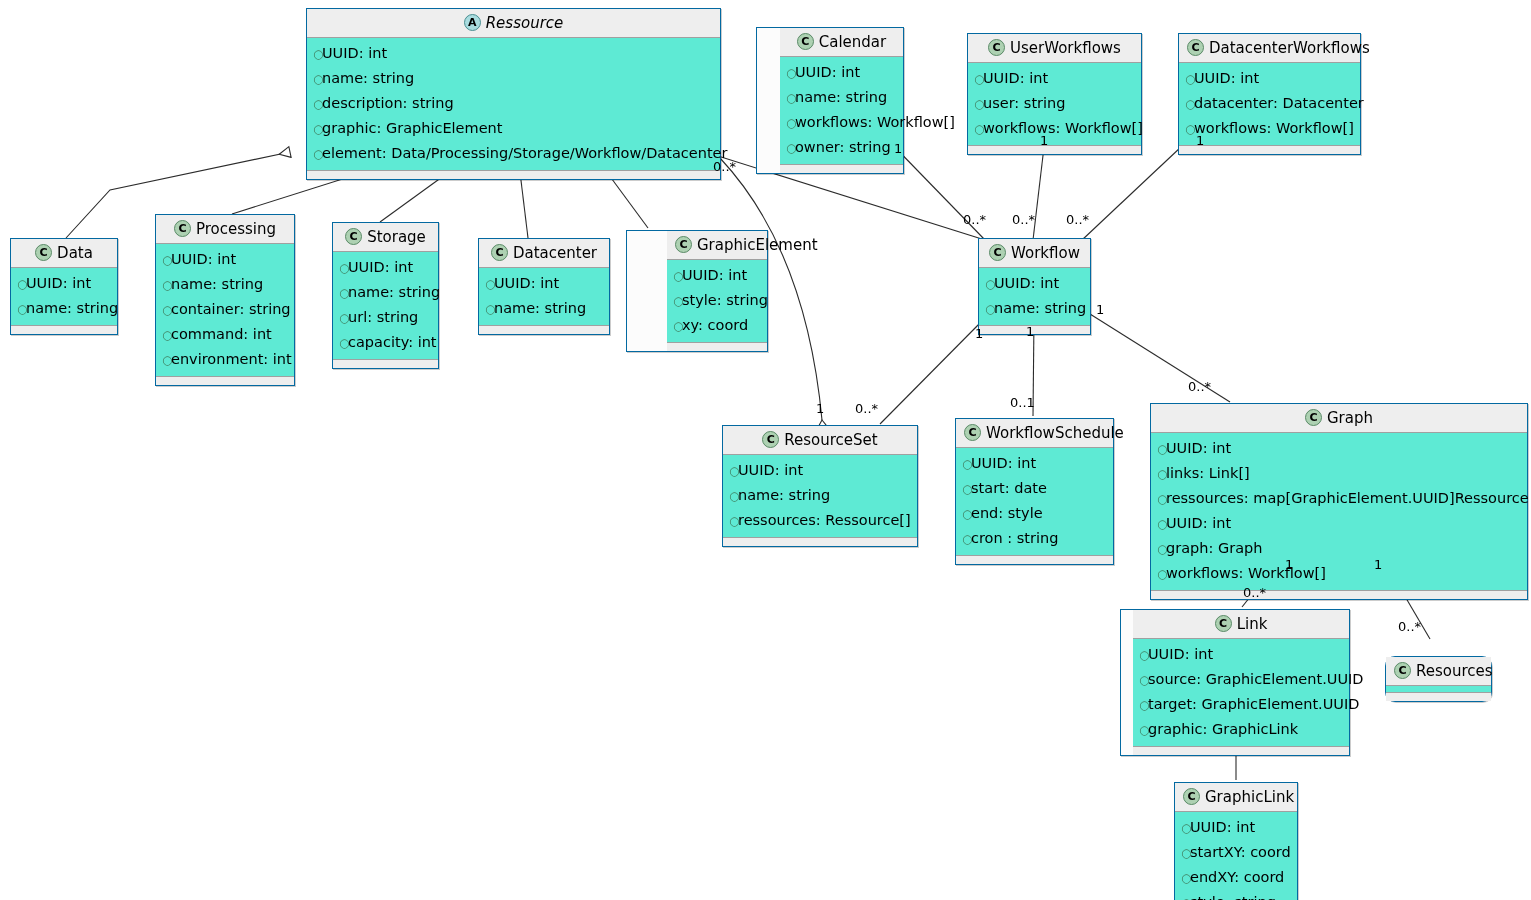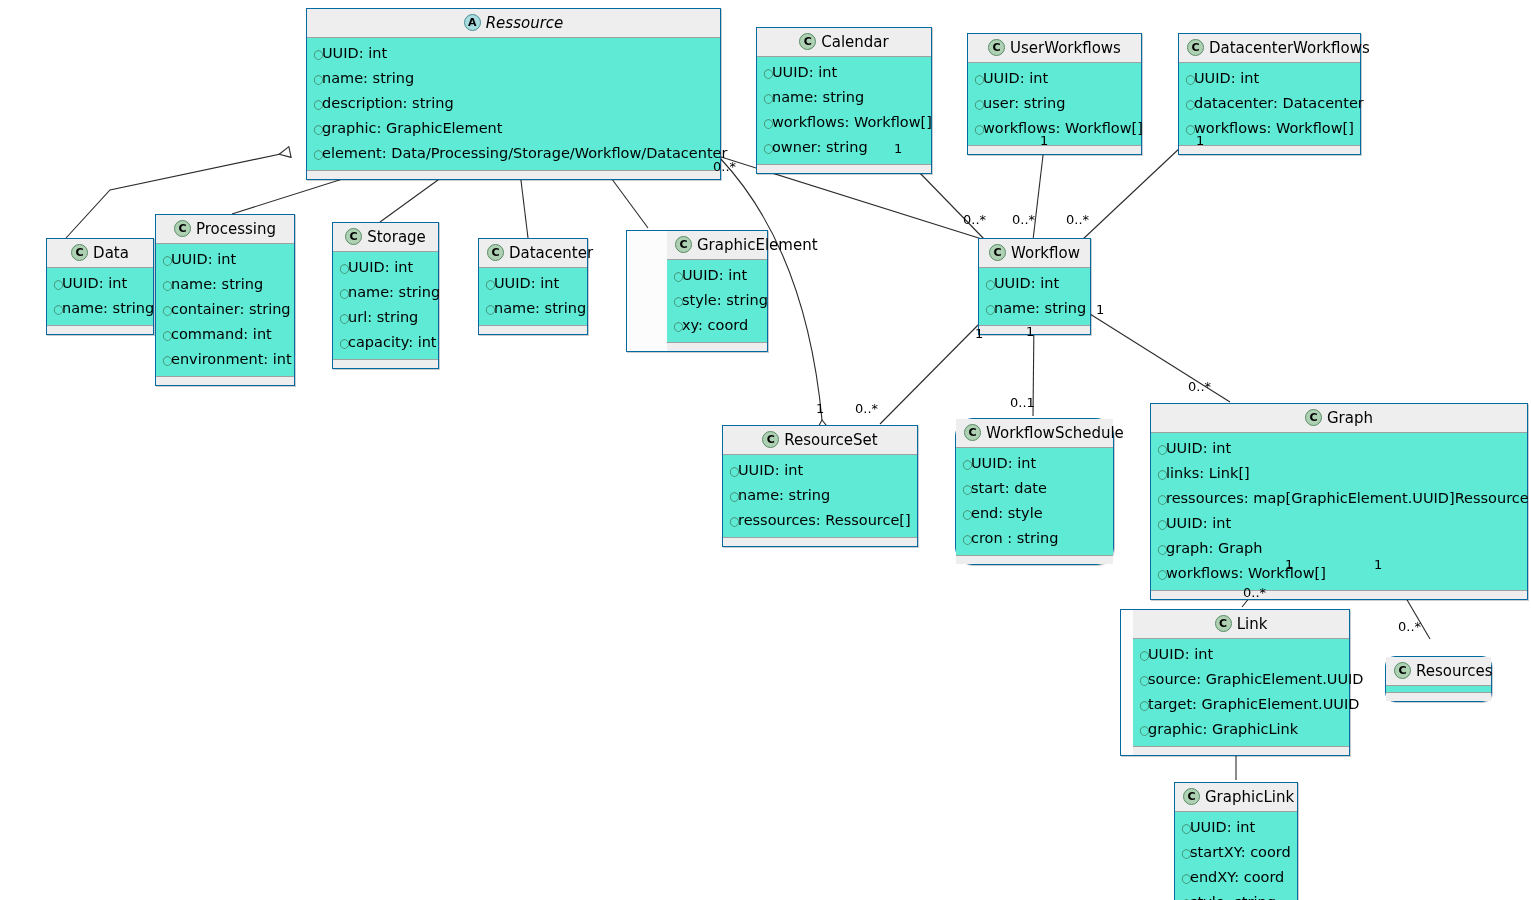--- a/index.html
+++ b/index.html
@@ -152,21 +152,21 @@
         <div class="uml-header abstract"><span class="badge a">A</span><span class="uml-title">Ressource</span></div>
         <div class="uml-attrs">
           <div class="attr"><span class="vis">○</span><span>UUID: int</span></div>
           <div class="attr"><span class="vis">○</span><span>name: string</span></div>
           <div class="attr"><span class="vis">○</span><span>description: string</span></div>
           <div class="attr"><span class="vis">○</span><span>graphic: GraphicElement</span></div>
           <div class="attr"><span class="vis">○</span><span>element: Data/Processing/Storage/Workflow/Datacenter</span></div>
         </div>
         <div class="uml-foot"></div>
       </div>
-      <div class="uml-class" style="left: 756px; top: 27px; width: 176px;">
+      <div class="uml-class" style="left: 756px; top: 27px; width: 148px; padding-left: 23px;">
         <div class="uml-header"><span class="badge c">C</span><span class="uml-title">Calendar</span></div>
         <div class="uml-attrs">
           <div class="attr"><span class="vis">○</span><span>UUID: int</span></div>
           <div class="attr"><span class="vis">○</span><span>name: string</span></div>
           <div class="attr"><span class="vis">○</span><span>workflows: Workflow[]</span></div>
           <div class="attr"><span class="vis">○</span><span>owner: string</span></div>
         </div>
         <div class="uml-foot"></div>
       </div>
       <div class="uml-class" style="left: 967px; top: 33px; width: 175px;">
@@ -180,21 +180,21 @@
       </div>
       <div class="uml-class" style="left: 1178px; top: 33px; width: 183px;">
         <div class="uml-header"><span class="badge c">C</span><span class="uml-title">DatacenterWorkflows</span></div>
         <div class="uml-attrs">
           <div class="attr"><span class="vis">○</span><span>UUID: int</span></div>
           <div class="attr"><span class="vis">○</span><span>datacenter: Datacenter</span></div>
           <div class="attr"><span class="vis">○</span><span>workflows: Workflow[]</span></div>
         </div>
         <div class="uml-foot"></div>
       </div>
-      <div class="uml-class" style="left: 10px; top: 238px; width: 108px; margin-left: 36px;">
+      <div class="uml-class" style="left: 10px; top: 238px; width: 108px;">
         <div class="uml-header"><span class="badge c">C</span><span class="uml-title">Data</span></div>
         <div class="uml-attrs">
           <div class="attr"><span class="vis">○</span><span>UUID: int</span></div>
           <div class="attr"><span class="vis">○</span><span>name: string</span></div>
         </div>
         <div class="uml-foot"></div>
       </div>
       <div class="uml-class" style="left: 155px; top: 214px; width: 140px;">
         <div class="uml-header"><span class="badge c">C</span><span class="uml-title">Processing</span></div>
         <div class="uml-attrs">
@@ -209,21 +209,21 @@
       <div class="uml-class" style="left: 332px; top: 222px; width: 107px;">
         <div class="uml-header"><span class="badge c">C</span><span class="uml-title">Storage</span></div>
         <div class="uml-attrs">
           <div class="attr"><span class="vis">○</span><span>UUID: int</span></div>
           <div class="attr"><span class="vis">○</span><span>name: string</span></div>
           <div class="attr"><span class="vis">○</span><span>url: string</span></div>
           <div class="attr"><span class="vis">○</span><span>capacity: int</span></div>
         </div>
         <div class="uml-foot"></div>
       </div>
-      <div class="uml-class" style="left: 478px; top: 238px; width: 110px;">
+      <div class="uml-class" style="left: 478px; top: 238px; width: 132px;">
         <div class="uml-header"><span class="badge c">C</span><span class="uml-title">Datacenter</span></div>
         <div class="uml-attrs">
           <div class="attr"><span class="vis">○</span><span>UUID: int</span></div>
           <div class="attr"><span class="vis">○</span><span>name: string</span></div>
         </div>
         <div class="uml-foot"></div>
       </div>
       <div class="uml-class" style="left: 626px; top: 230px; width: 142px; padding-left: 40px;">
         <div class="uml-header"><span class="badge c">C</span><span class="uml-title">GraphicElement</span></div>
         <div class="uml-attrs">
@@ -243,21 +243,21 @@
       </div>
       <div class="uml-class" style="left: 722px; top: 425px; width: 196px;">
         <div class="uml-header"><span class="badge c">C</span><span class="uml-title">ResourceSet</span></div>
         <div class="uml-attrs">
           <div class="attr"><span class="vis">○</span><span>UUID: int</span></div>
           <div class="attr"><span class="vis">○</span><span>name: string</span></div>
           <div class="attr"><span class="vis">○</span><span>ressources: Ressource[]</span></div>
         </div>
         <div class="uml-foot"></div>
       </div>
-      <div class="uml-class" style="left: 955px; top: 418px; width: 159px; border-radius: 18px;">
+      <div class="uml-class" style="left: 955px; top: 418px; width: 159px;">
         <div class="uml-header"><span class="badge c">C</span><span class="uml-title">WorkflowSchedule</span></div>
         <div class="uml-attrs">
           <div class="attr"><span class="vis">○</span><span>UUID: int</span></div>
           <div class="attr"><span class="vis">○</span><span>start: date</span></div>
           <div class="attr"><span class="vis">○</span><span>end: style</span></div>
           <div class="attr"><span class="vis">○</span><span>cron : string</span></div>
         </div>
         <div class="uml-foot"></div>
       </div>
       <div class="uml-class" style="left: 1150px; top: 403px; width: 378px;">

